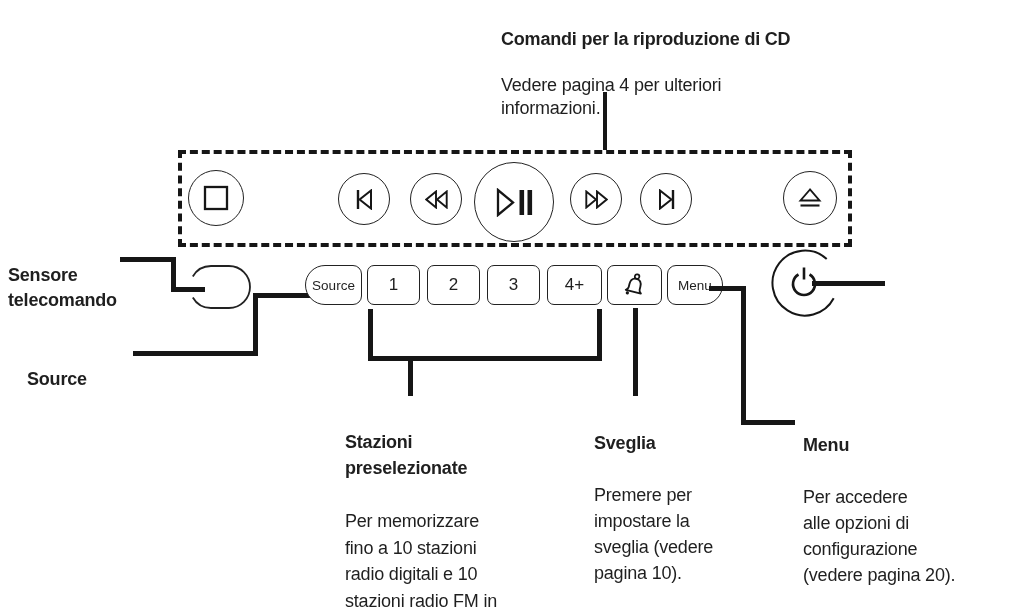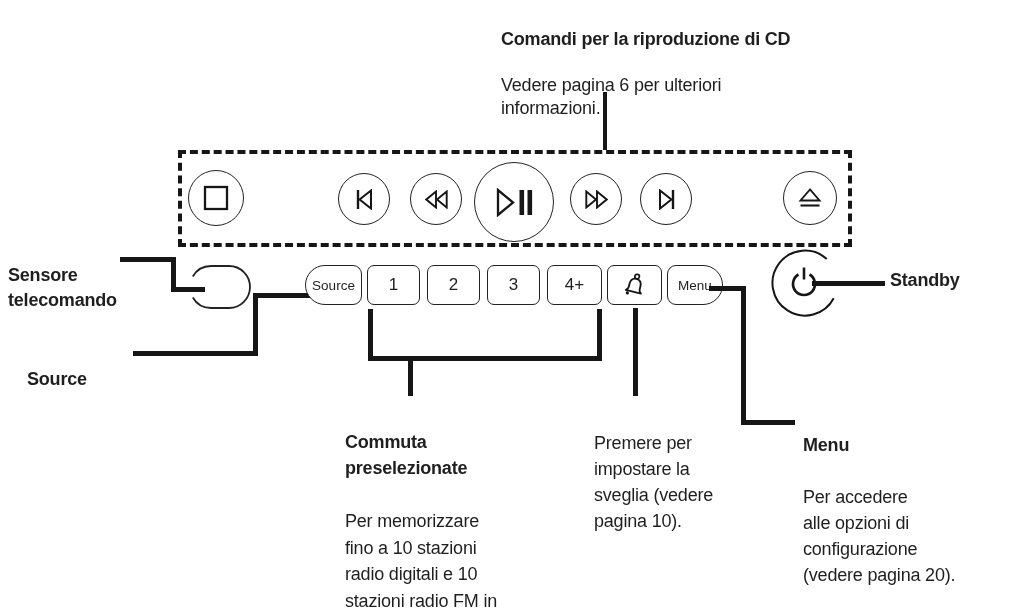--- a/index.html
+++ b/index.html
@@ -17,21 +17,21 @@
   .rbtn.small{font-size:13.5px;}
   svg{display:block;}
 </style>
 </head>
 <body>
 
 <div id="canvas">
 
   <div class="annot" style="left:501px;top:5px;line-height:23px;">
     <div class="t">Comandi per la riproduzione di CD</div>
-    <div>Vedere pagina 6 per ulteriori
+    <div>Vedere pagina 4 per ulteriori
 informazioni.</div>
   </div>
   <div class="line" style="left:603px;top:92px;width:4px;height:58px;"></div>
 
   <div class="dashbox"></div>
 
   <div class="cbtn" style="left:188px;top:170px;width:56px;height:56px;">
     <svg width="26" height="26" viewBox="0 0 26 26">
       <rect x="2" y="2" width="22" height="22" fill="none" stroke="#161616" stroke-width="2.3"></rect>
     </svg>
@@ -142,42 +142,42 @@
 
   <div class="line" style="left:709px;top:286px;width:37px;height:5px;z-index:4;"></div>
   <div class="line" style="left:741px;top:286px;width:5px;height:139px;"></div>
   <div class="line" style="left:741px;top:420px;width:54px;height:5px;"></div>
 
   <div class="annot" style="left:27px;top:341px;">
     <div class="t" style="line-height:24px;">Source</div>
   </div>
 
   <div class="annot" style="left:345px;top:402px;line-height:26.5px;">
-    <div class="t">Commuta
+    <div class="t">Stazioni
 preselezionate</div>
     <div>Per memorizzare
 fino a 10 stazioni
 radio digitali e 10
 stazioni radio FM in
 preselezione (vedere
 pagina 10).</div>
   </div>
 
   <div class="annot" style="left:594px;top:404px;">
+    <div class="t">Sveglia</div>
     <div>Premere per
 impostare la
 sveglia (vedere
 pagina 10).</div>
   </div>
 
   <div class="annot" style="left:803px;top:406px;">
     <div class="t">Menu</div>
     <div>Per accedere
 alle opzioni di
 configurazione
 (vedere pagina 20).</div>
   </div>
 
   <div class="annot" style="left:890px;top:240px;line-height:27px;">
-    <div class="t">Standby</div>
   </div>
 
 </div>
 
 </body></html>

